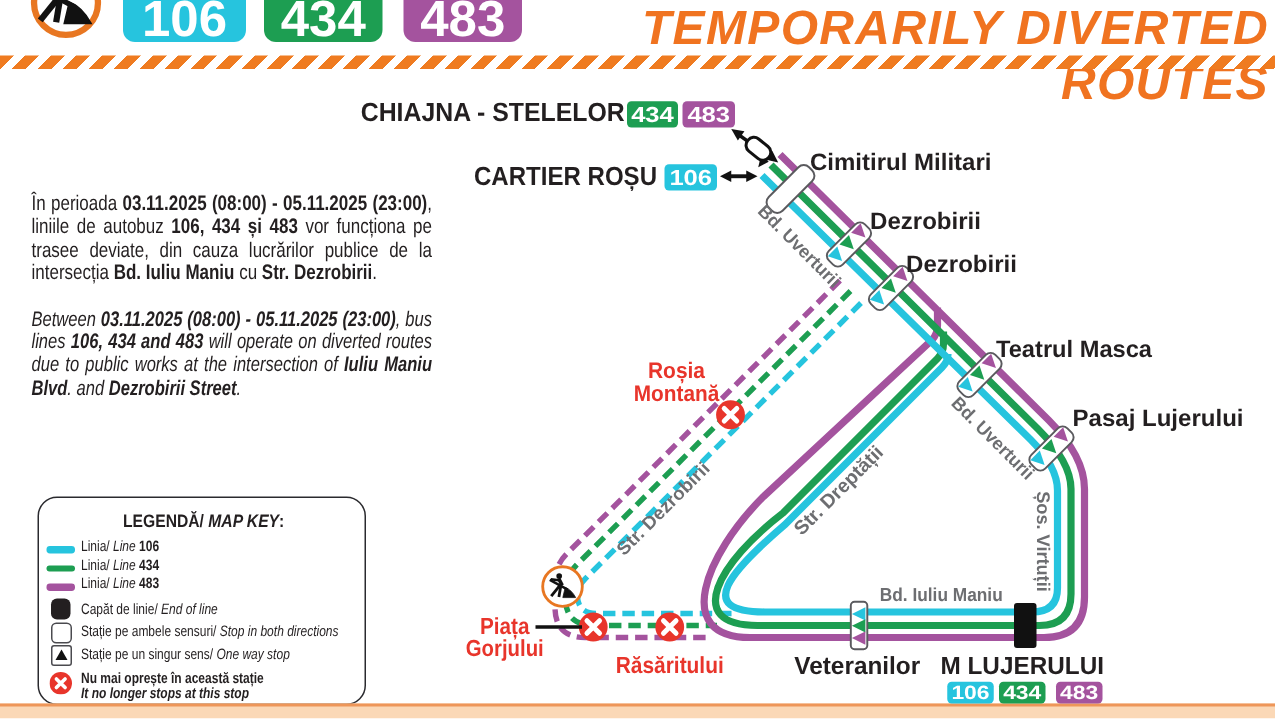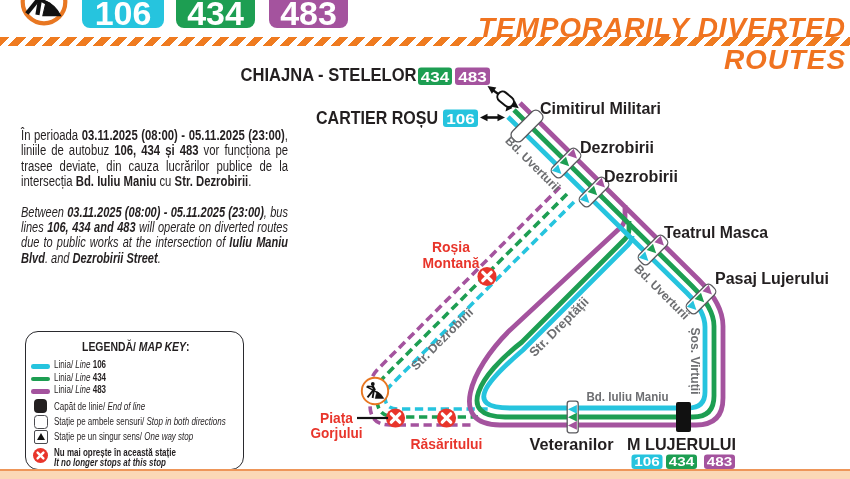--- a/index.html
+++ b/index.html
@@ -26,21 +26,21 @@
 </g>
 </svg>
 </div>
 
 <div class="abs" style="left:82px;top:-16px;width:82px;height:44px;background:#26c4de;border-radius:8px;color:#fff;font-size:34px;font-weight:bold;text-align:center;line-height:58.5px;">106</div>
 
 <div class="abs" style="left:176px;top:-16px;width:79px;height:44px;background:#1d9e52;border-radius:8px;color:#fff;font-size:34px;font-weight:bold;text-align:center;line-height:58.5px;">434</div>
 
 <div class="abs" style="left:269px;top:-16px;width:79px;height:44px;background:#a4539e;border-radius:8px;color:#fff;font-size:34px;font-weight:bold;text-align:center;line-height:58.5px;">483</div>
 
-<div class="abs" style="left:400px;top:12px;width:446px;text-align:right;color:#f07320;font-size:28px;font-weight:bold;font-style:italic;letter-spacing:0.9px;">TEMPORARILY DIVERTED ROUTES</div>
+<div class="abs" style="left:400px;top:0;width:446px;text-align:right;color:#f07320;font-size:32px;font-weight:bold;font-style:italic;letter-spacing:0.9px;">TEMPORARILY DIVERTED ROUTES</div>
 
 <div class="abs" style="left:0;top:37px;width:850px;height:9px;background:repeating-linear-gradient(135deg,#ef7b20 0 6.5px,#ffffff 6.5px 12px);"></div>
 
 <div class="abs cond" style="transform:scaleX(0.809);left:21px;top:128px;width:330px;font-size:14px;line-height:15.4px;color:#231f20;text-align:justify;">
 În perioada <b>03.11.2025 (08:00) - 05.11.2025 (23:00)</b>, liniile de autobuz <b>106, 434 și 483</b> vor funcționa pe trasee deviate, din cauza lucrărilor publice de la intersecția <b>Bd. Iuliu Maniu</b> cu <b>Str. Dezrobirii</b>.
 </div>
 
 <div class="abs cond" style="transform:scaleX(0.7876);left:21px;top:204.5px;width:339px;font-size:14px;line-height:15.4px;color:#231f20;font-style:italic;">
 <div style="text-align:justify;text-align-last:justify;">Between <b>03.11.2025 (08:00) - 05.11.2025 (23:00)</b>, bus</div>
 <div style="text-align:justify;text-align-last:justify;">lines <b>106, 434 and 483</b> will operate on diverted routes</div>

